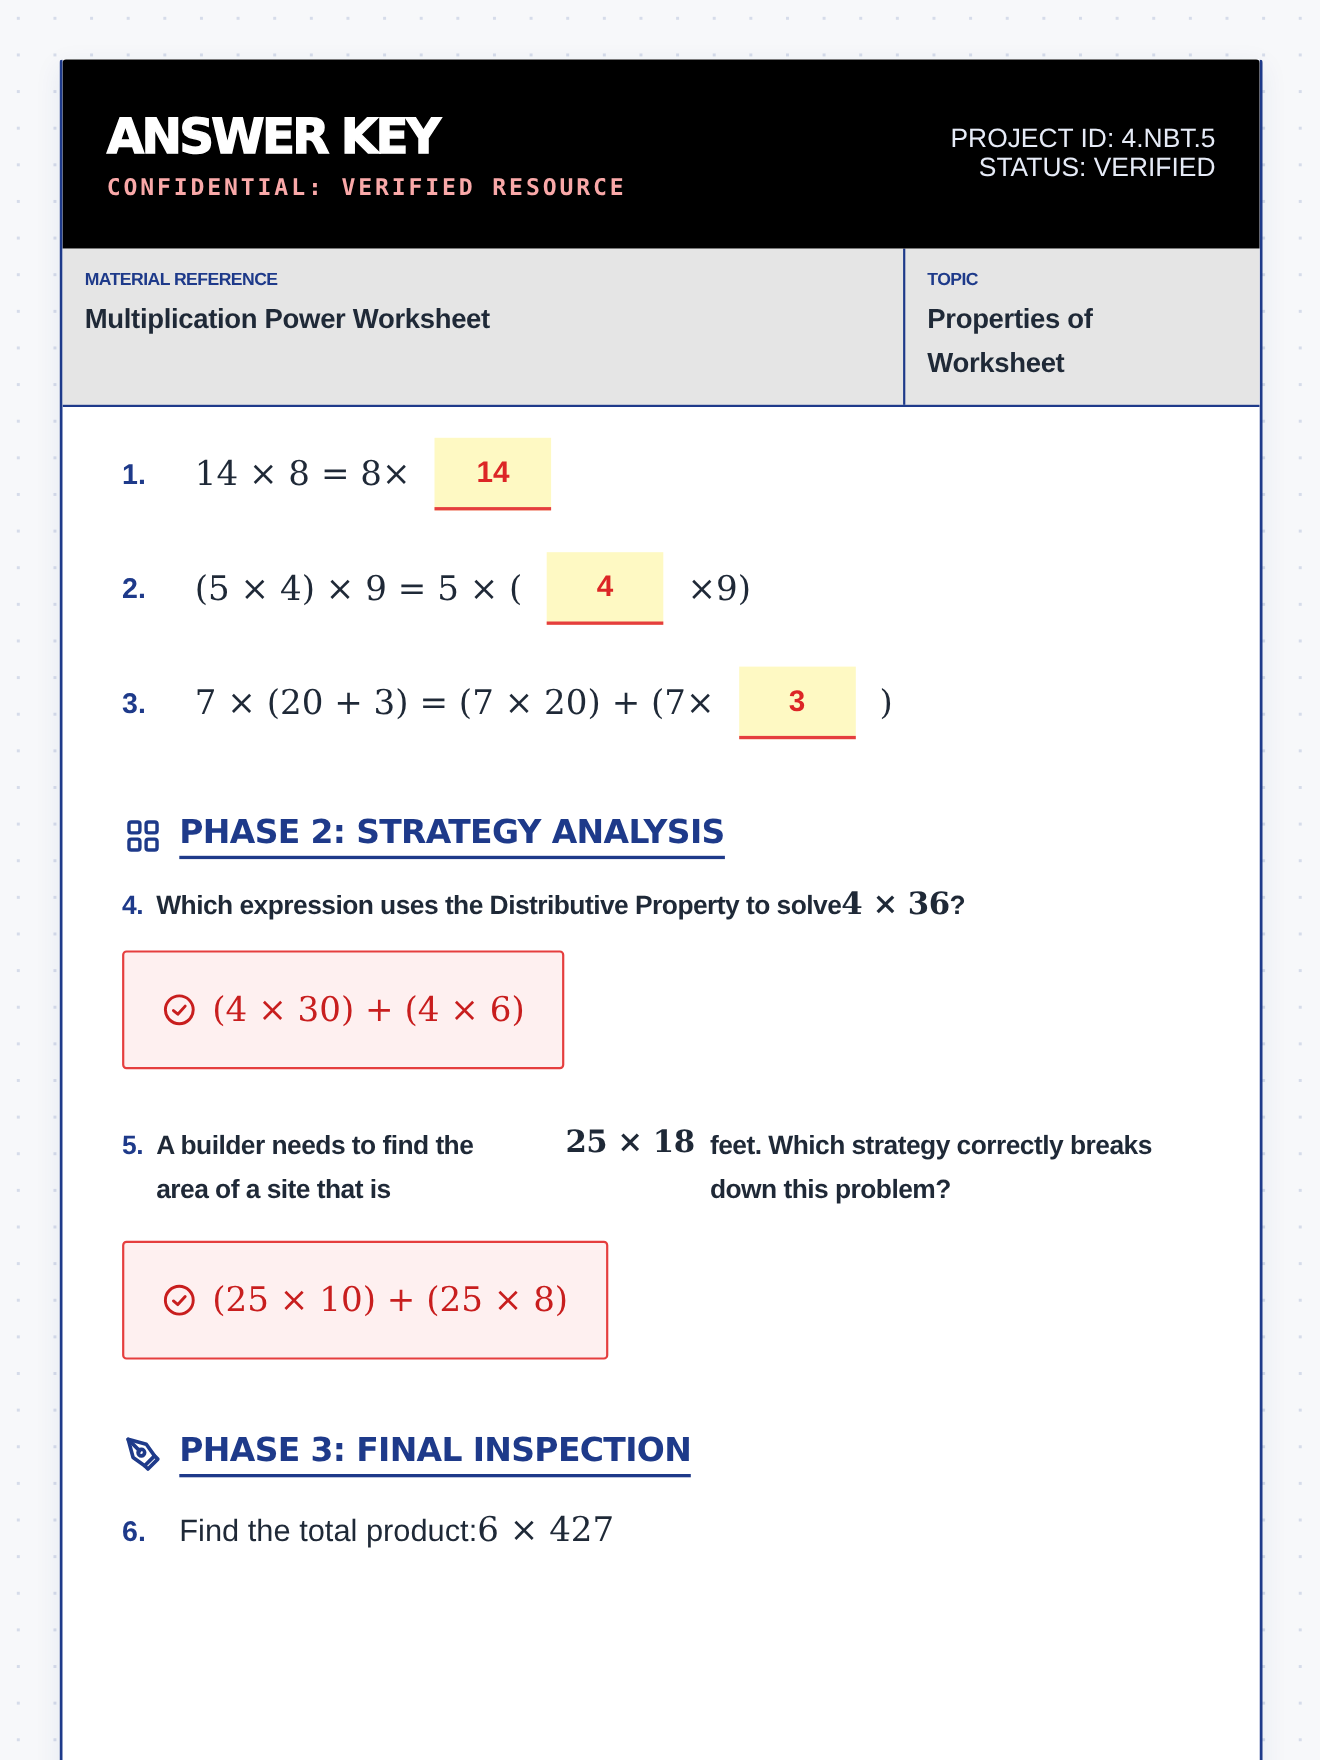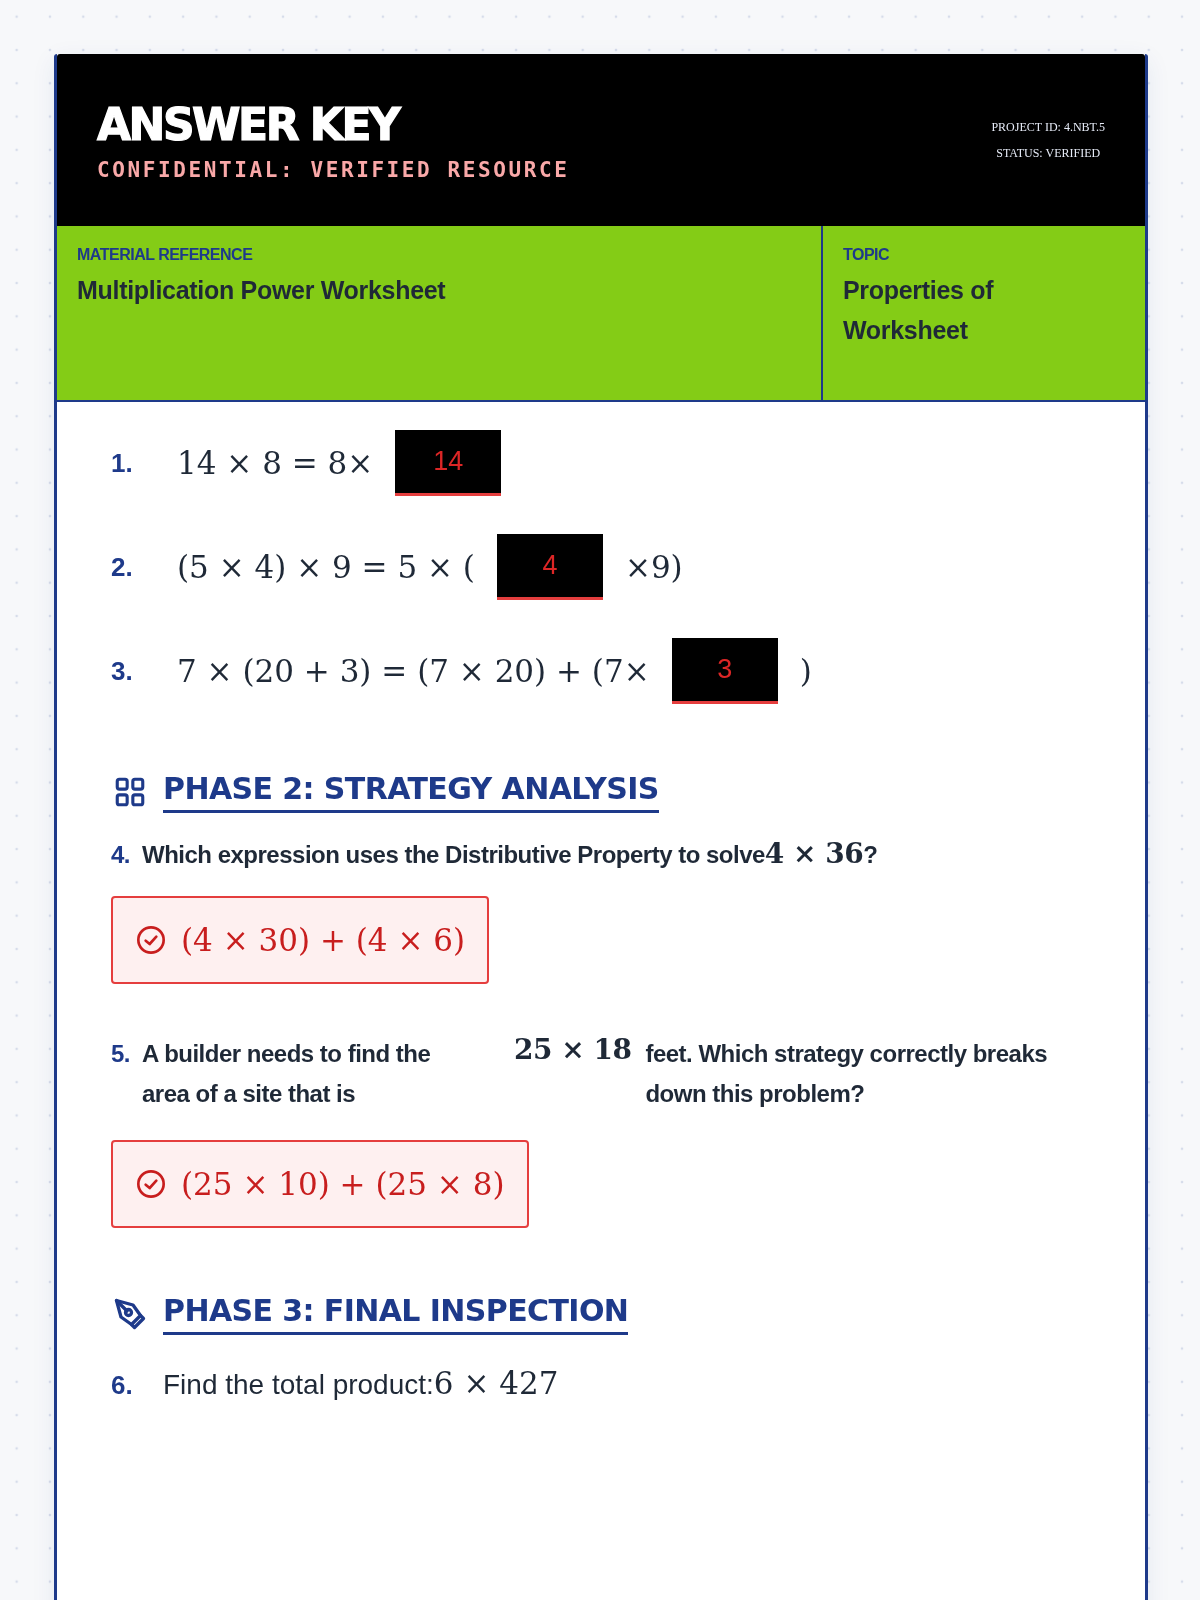--- a/index.html
+++ b/index.html
@@ -42,30 +42,30 @@
     margin-top: 8px;
     color: #f9a8a8;
     font-family: "DejaVu Sans Mono", monospace;
     font-weight: bold;
     font-size: 21px;
     letter-spacing: 2.6px;
   }
   .meta {
     position: absolute;
     right: 40px; top: 60px;
-    text-align: center;
+    text-align: right;
     color: #e6ebf7;
-    font-family: Liberation Serif, serif;
-    font-size: 12px;
+    font-family: Liberation Sans, sans-serif;
+    font-size: 24px;
     line-height: 26px;
   }
   .info-row {
     display: flex;
-    height: 176px;
-    background: #84cc16;
+    height: 144px;
+    background: #e5e5e5;
     border-bottom: 2px solid #1e3a8a;
   }
   .info-cell { padding: 20px 20px; }
   .info-cell.left { width: 766px; border-right: 2px solid #1e3a8a; }
   .info-cell.right { flex: 1; }
   .info-label {
     color: #1e3a8a;
     font-weight: bold;
     font-size: 16px;
     letter-spacing: -0.5px;
@@ -114,43 +114,43 @@
     font-weight: bold;
     font-size: 26px;
     width: 66px;
   }
   .blank {
     display: inline-flex;
     align-items: center;
     justify-content: center;
     width: 106px;
     height: 66px;
-    background: #000000;
+    background: #fef9c3;
     border-bottom: 3px solid #e53e3e;
     color: #dc2626;
-    font-weight: normal;
+    font-weight: bold;
     font-size: 27px;
     margin: 0 22px;
   }
   .mc-q {
     display: flex;
     align-items: baseline;
     margin-top: 24px;
     color: #1f2937;
     font-weight: bold;
     font-size: 24px;
     letter-spacing: -0.5px;
   }
   .mc-q .q-num { width: auto; margin-right: 12px; font-size: 24px; }
   .answer-box {
     display: inline-flex;
     align-items: center;
     margin-top: 26px;
-    padding: 0 22px;
-    height: 88px;
+    padding: 0 34px;
+    height: 108px;
     border: 2.5px solid #e53e3e;
     border-radius: 4px;
     background: #fef0f0;
     justify-content: center;
   }
   .answer-box .icon { width: 32px; height: 32px; margin-right: 14px; }
   .q5 {
     display: flex;
     margin-top: 50px;
     color: #1f2937;

